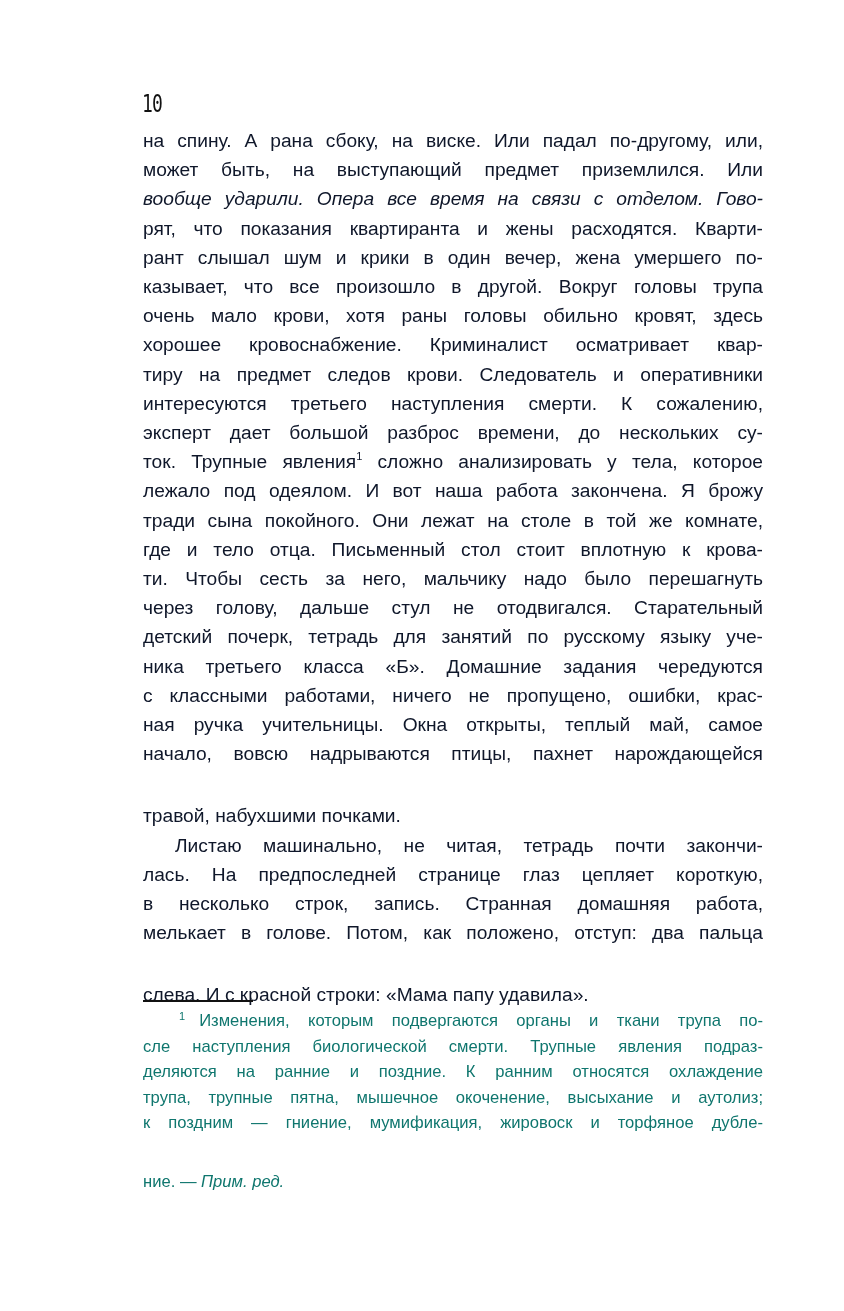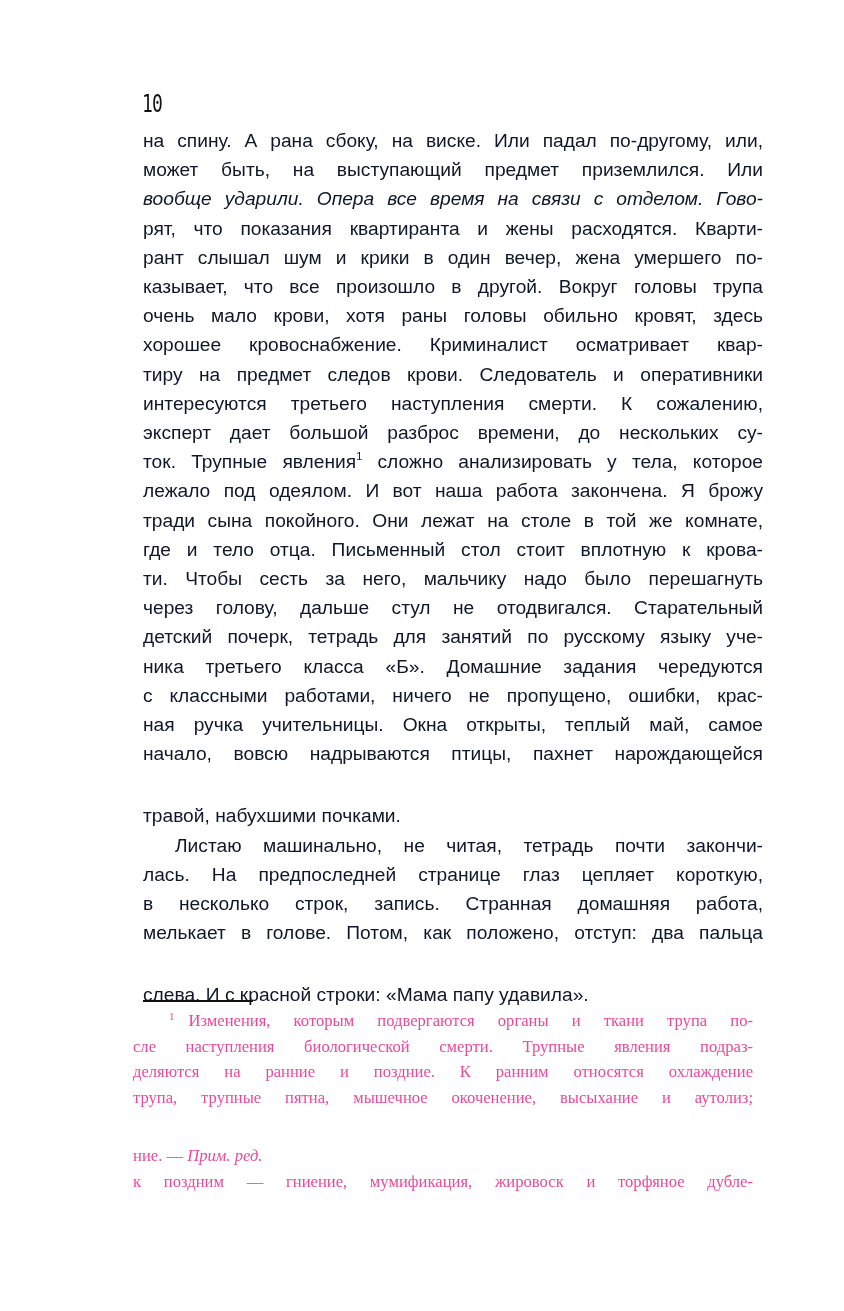--- a/index.html
+++ b/index.html
@@ -17,23 +17,23 @@
   .line { display: block; white-space: nowrap; text-align-last: justify; text-align: justify; }
   .line.last { text-align-last: left; margin-top: 33px; }
   .line.indent { padding-left: 32px; }
   .para2 { margin-top: 0; }
   sup.fnref { font-size: 11px; vertical-align: 8px; line-height: 0; }
   .footnote-rule {
     position: absolute; left: 143px; top: 1000px; width: 110px; height: 0;
     border-top: 2px solid #111;
   }
   .footnote {
-    position: absolute; left: 133px; top: 1008px; width: 620px;
-    font-family: Liberation Serif, serif; font-size: 16.6px; line-height: 25.6px;
-    color: #ec4899;
+    position: absolute; left: 143px; top: 1008px; width: 620px;
+    font-family: Liberation Sans, sans-serif; font-size: 16.6px; line-height: 25.6px;
+    color: #0f766e;
   }
   .footnote .line.indent { padding-left: 36px; }
   .fn-mark { font-size: 11px; vertical-align: 6px; line-height: 0; margin-right: 14px; }
   .ed-note { font-style: italic; }
 </style>
 </head>
 <body>
 
 <div class="page-number">10</div>
 
@@ -72,15 +72,15 @@
   </div>
 </div>
 
 <div class="footnote-rule"></div>
 
 <div class="footnote">
   <span class="line indent" style="word-spacing: 0px;"><span class="fn-mark">1</span><span>Изменения, которым подвергаются органы и ткани трупа по-</span></span>
   <span class="line" style="word-spacing: 0px;">сле наступления биологической смерти. Трупные явления подраз-</span>
   <span class="line" style="word-spacing: 0px;">деляются на ранние и поздние. К ранним относятся охлаждение</span>
   <span class="line" style="word-spacing: 0px;">трупа, трупные пятна, мышечное окоченение, высыхание и аутолиз;</span>
+  <span class="line" style="word-spacing: 0px;">к поздним — гниение, мумификация, жировоск и торфяное дубле-</span>
   <span class="line last"><span>ние. — </span><span class="ed-note">Прим. ред.</span></span>
-  <span class="line" style="word-spacing: 0px;">к поздним — гниение, мумификация, жировоск и торфяное дубле-</span>
 </div>
 
 </body></html>

